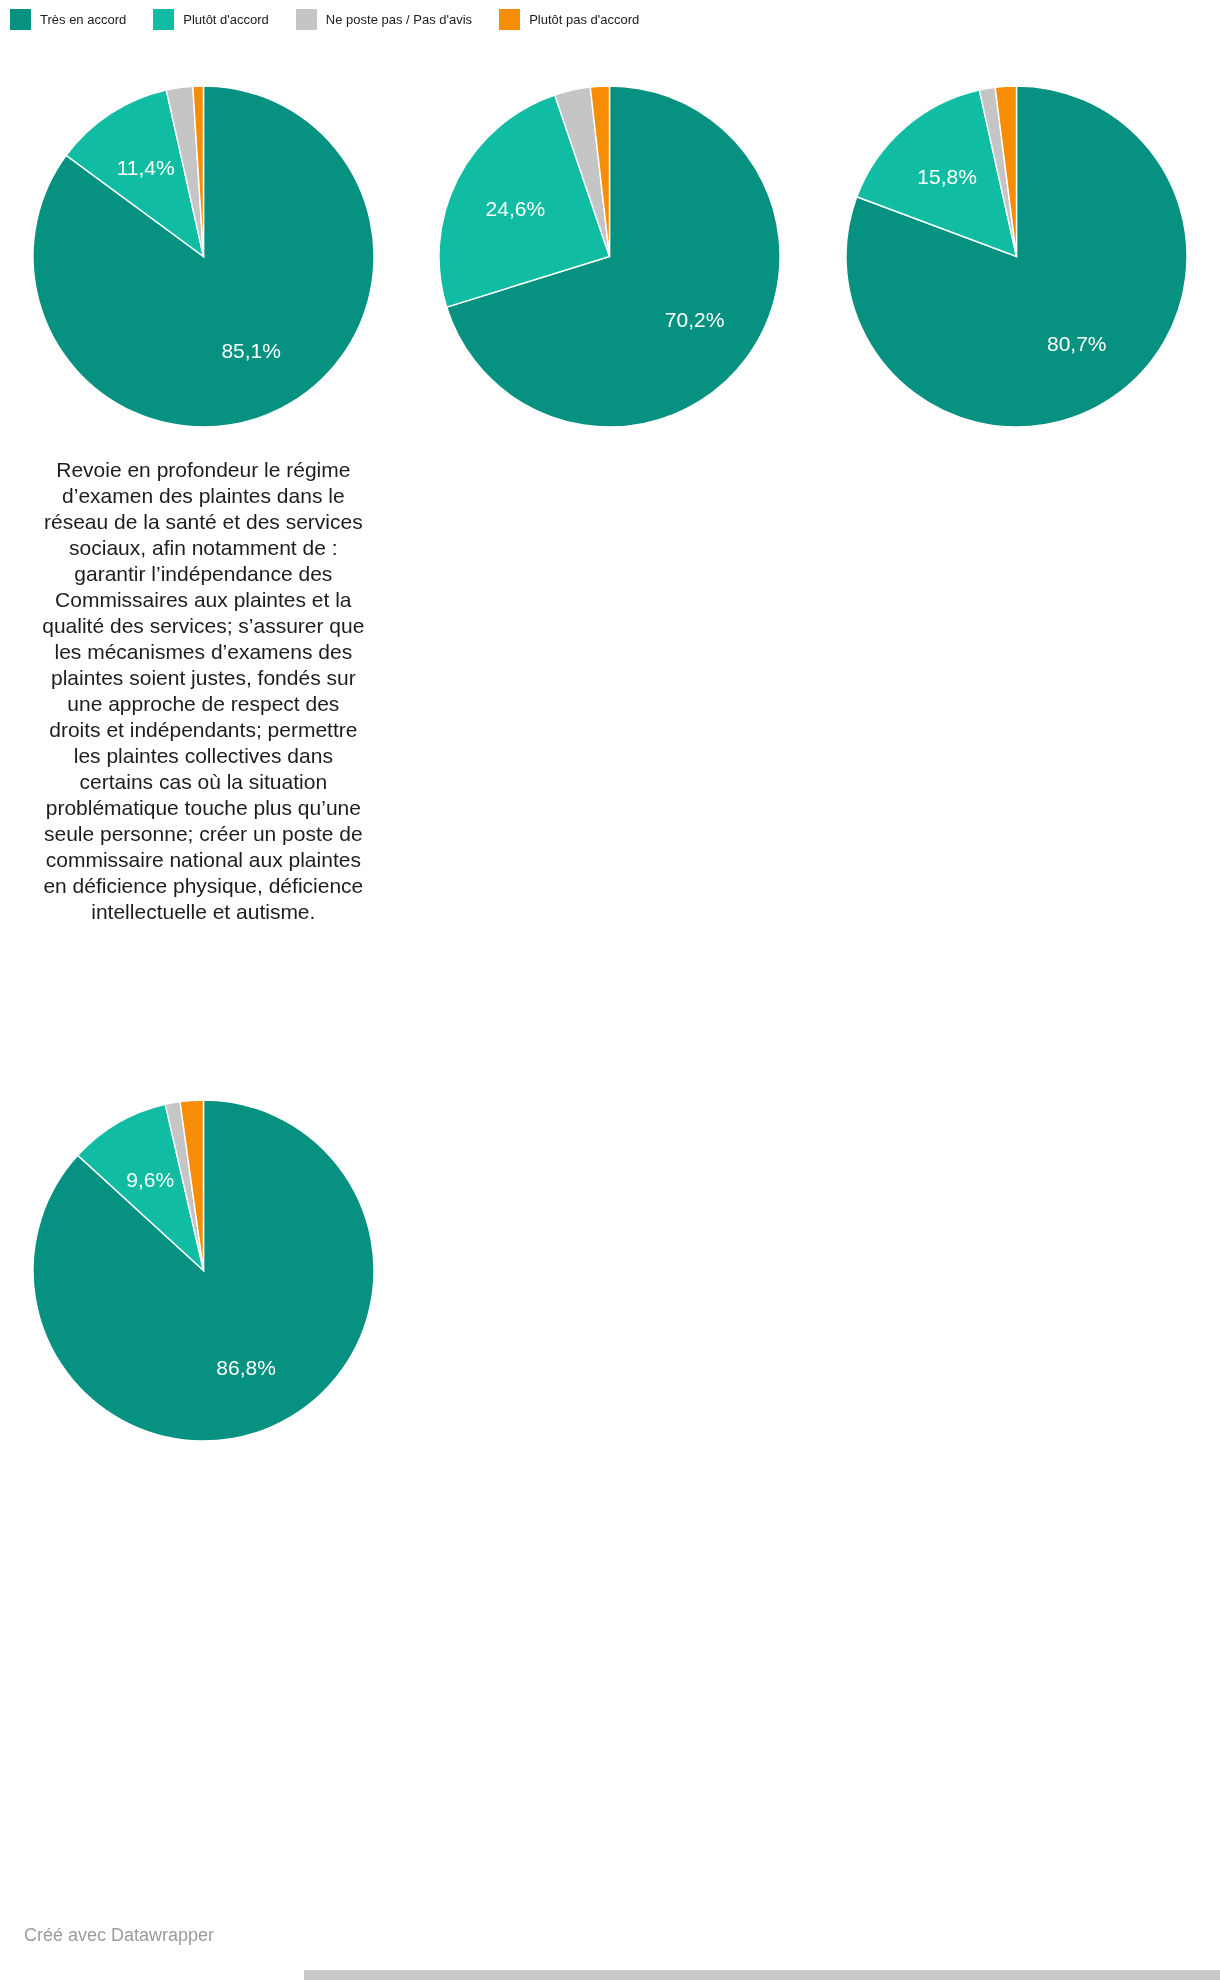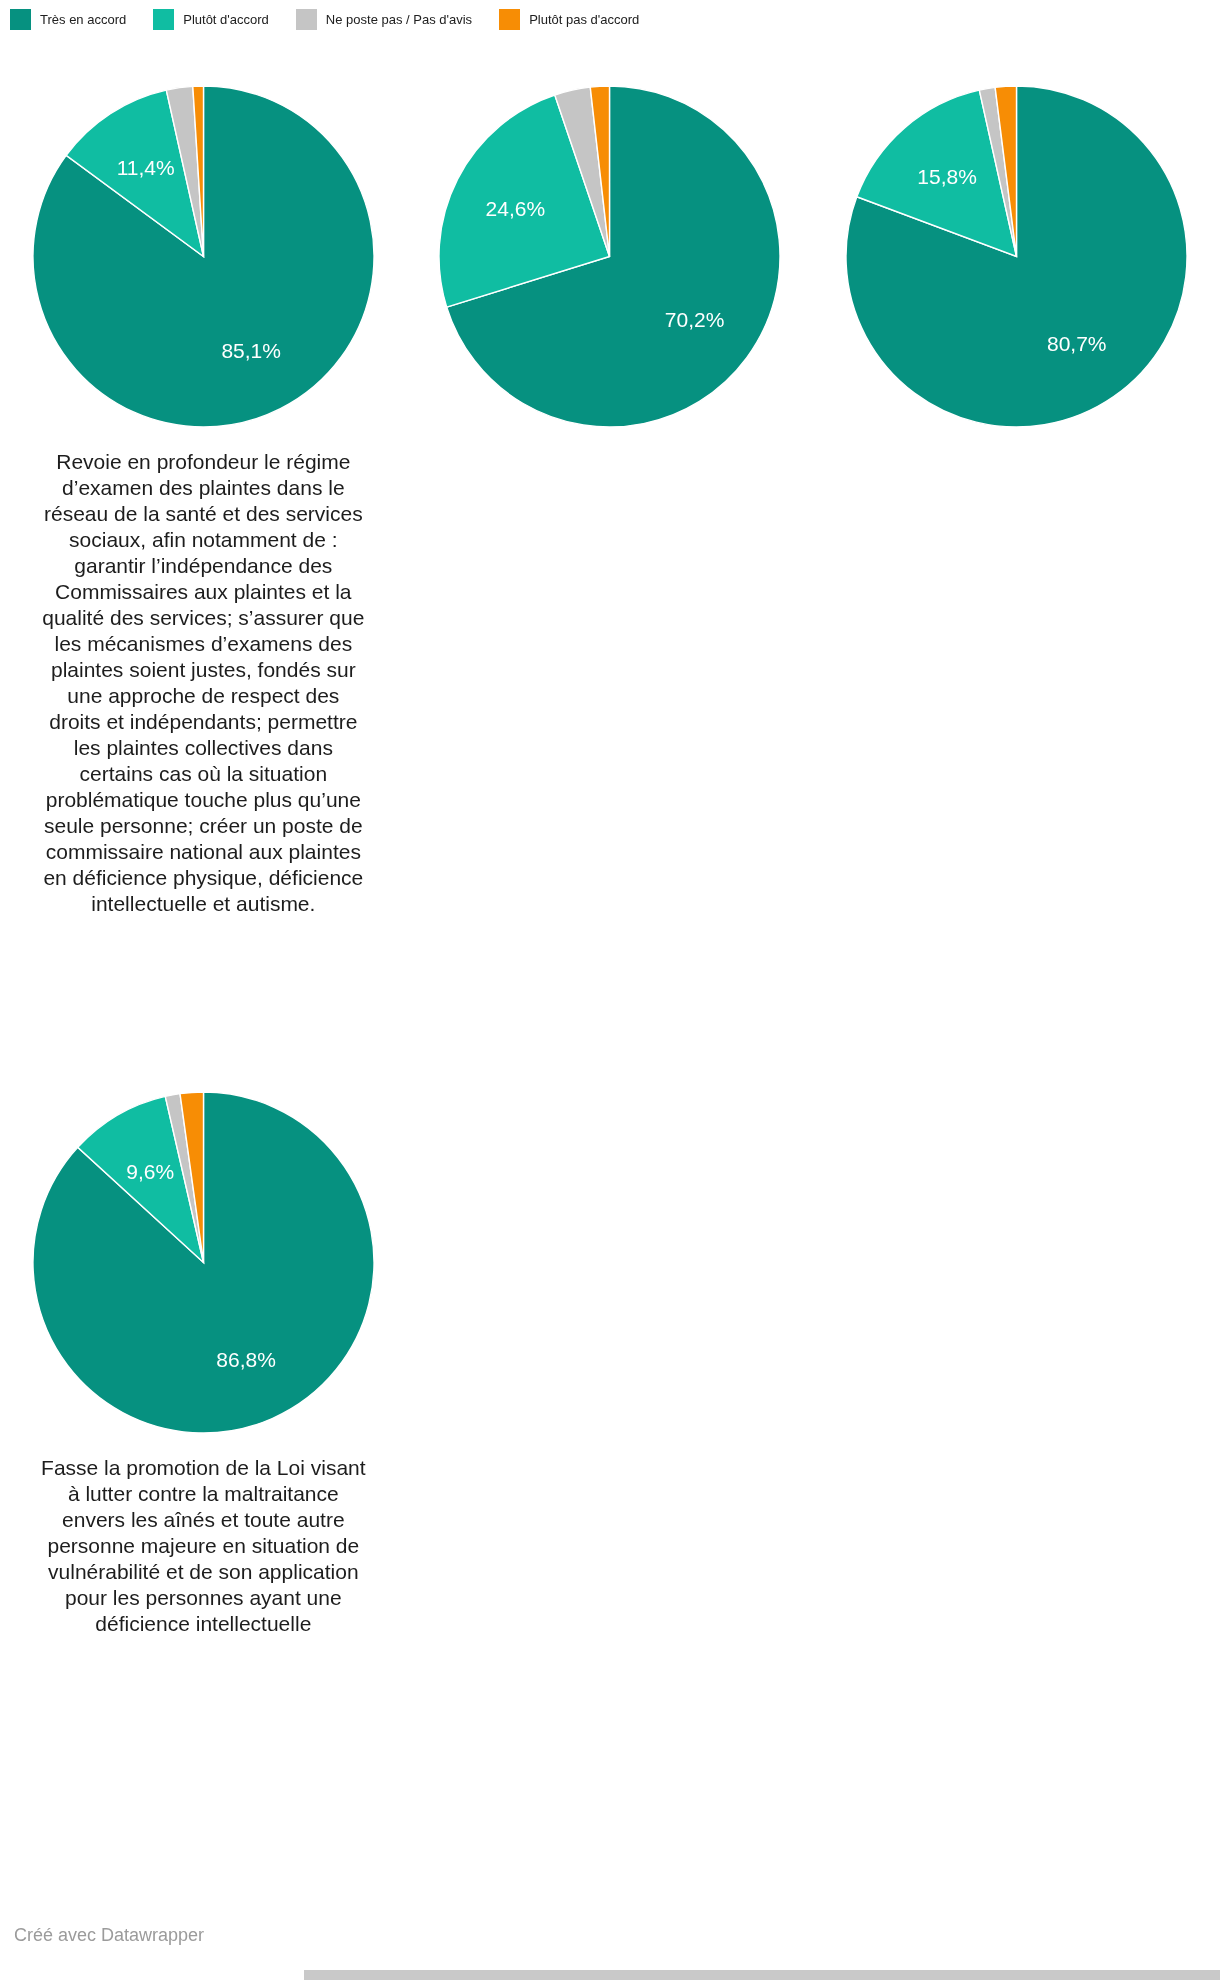--- a/index.html
+++ b/index.html
@@ -20,31 +20,31 @@
   .legend-label { font-size:13px; color:#202020; white-space:nowrap; }
 
   .pie-grid {
     display:grid;
     grid-template-columns:repeat(3, 1fr);
   }
   .pie-grid.row2 { margin-top:119px; }
   .pie-block { display:flex; flex-direction:column; align-items:center; }
   svg.pie { margin-top:54px; display:block; }
   .pie-caption {
-    margin-top:20px;
+    margin-top:28px;
     max-width:326px;
     font-size:21px;
     line-height:26px;
     color:#1d1d1d;
     text-align:center;
   }
   .pie-value-label { font-size:21px; fill:#ffffff; }
 
   .footer {
-    position:absolute; left:14px; top:1925px;
+    position:absolute; left:24px; top:1925px;
     font-size:18px; color:#9b9b9b;
     text-decoration:none;
   }
   .bottom-strip {
     position:absolute; left:304px; right:0; bottom:0; height:10px;
     background:#c9c9c9;
   }
 </style>
 </head>
 <body>
@@ -105,20 +105,19 @@
 <div class="pie-grid row2">
   <div class="pie-block">
     <svg class="pie" width="345" height="345">
         <path d="M 172.5 172.5 L 172.5 2 A 170.5 170.5 0 1 1 46.75401349043132 57.355756215365346 Z" fill="#069180" stroke="#ffffff" stroke-width="1.4"></path>
         <text x="215.09123931929128" y="269.2501443577572" dy="0.35em" text-anchor="middle" class="pie-value-label">86,8%</text>
         <path d="M 172.5 172.5 L 46.75401349043132 57.355756215365346 A 170.5 170.5 0 0 1 134.26183525813045 6.343168189888615 Z" fill="#10bda2" stroke="#ffffff" stroke-width="1.4"></path>
         <text x="119.26199135508371" y="81.1746555685454" dy="0.35em" text-anchor="middle" class="pie-value-label">9,6%</text>
         <path d="M 172.5 172.5 L 134.26183525813045 6.343168189888615 A 170.5 170.5 0 0 1 149.0067554382694 3.6263269187209346 Z" fill="#c5c5c5" stroke="#ffffff" stroke-width="1.4"></path>
         <path d="M 172.5 172.5 L 149.0067554382694 3.6263269187209346 A 170.5 170.5 0 0 1 172.50000000000026 2 Z" fill="#f78d05" stroke="#ffffff" stroke-width="1.4"></path>
       </svg>
-    <div class="pie-caption">Fasse la promotion de la Loi visant à lutter contre la maltraitance envers les aînés et toute autre personne majeure en situation de vulnérabilité et de son application pour les personnes ayant une déficience intellectuelle</div>
   </div>
   <div class="pie-block"></div>
   <div class="pie-block"></div>
 </div>
 
 <a class="footer" href="#">Créé avec Datawrapper</a>
 <div class="bottom-strip"></div>
 
 </body></html>

